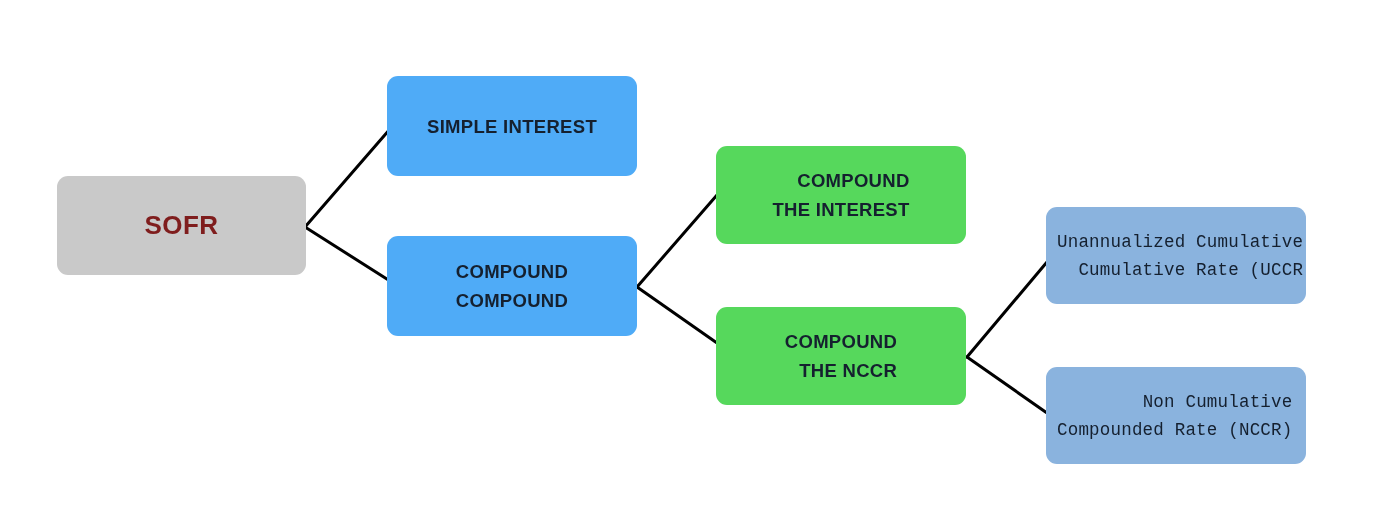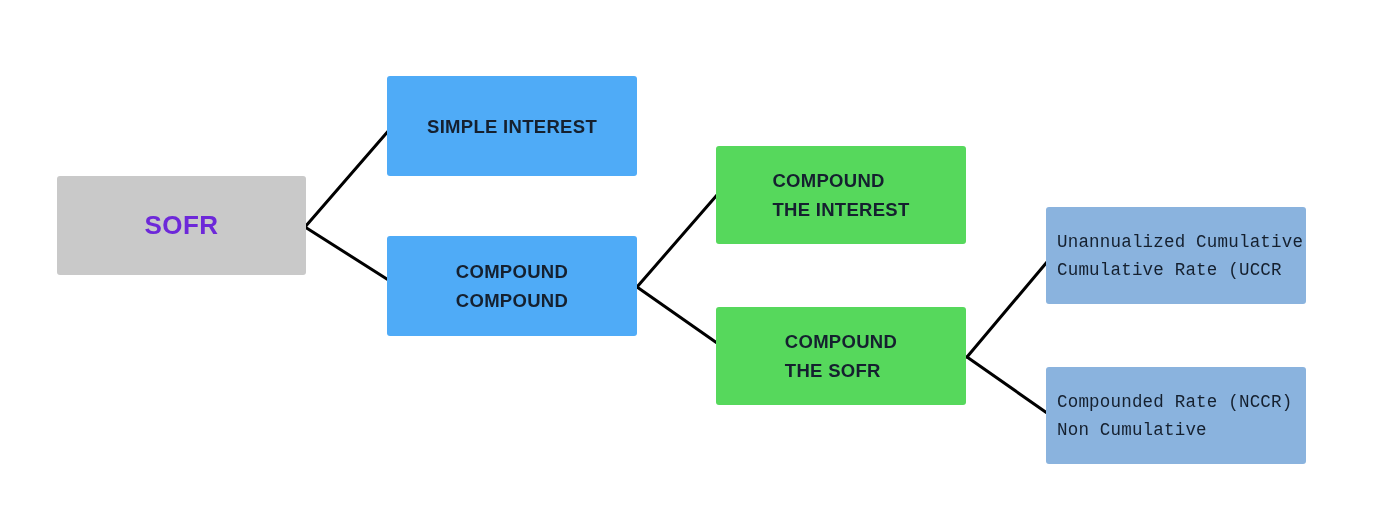--- a/index.html
+++ b/index.html
@@ -18,42 +18,42 @@
   .edges-layer {
     position: absolute;
     left: 0;
     top: 0;
     width: 1395px;
     height: 531px;
     pointer-events: none;
   }
   .node {
     position: absolute;
-    border-radius: 3px;
+    border-radius: 11px;
     display: flex;
     align-items: center;
     justify-content: center;
     color: #15202f;
     box-sizing: border-box;
   }
   .node .node-label {
     display: flex;
     flex-direction: column;
-    text-align: left;
+    text-align: right;
     font-size: 18.5px;
     font-weight: 600;
     line-height: 29px;
     letter-spacing: 0.3px;
   }
   .node.single .node-label {
     text-align: center;
   }
   .node-root {
     background: #c9c9c9;
-    color: #6d28d9;
+    color: #7f1d1d;
   }
   .node-root .node-label {
     font-size: 26px;
     font-weight: 700;
     letter-spacing: 0.5px;
   }
   .node-level1 { background: #4fabf7; }
   .node-level2 { background: #56d85c; }
   .node-level3 {
     background: #8ab3de;
@@ -104,31 +104,31 @@
   <div class="node node-level2" style="left:716px; top:146px; width:250px; height:98px;">
     <div class="node-label">
       <span>COMPOUND</span>
       <span>THE INTEREST</span>
     </div>
   </div>
 
   <div class="node node-level2" style="left:716px; top:307px; width:250px; height:98px;">
     <div class="node-label">
       <span>COMPOUND</span>
-      <span>THE SOFR</span>
+      <span>THE NCCR</span>
     </div>
   </div>
 
   <div class="node node-level3" style="left:1046px; top:207px; width:260px; height:97px;">
     <div class="node-label">
       <span>Unannualized Cumulative</span>
       <span>Cumulative Rate (UCCR</span>
     </div>
   </div>
 
   <div class="node node-level3" style="left:1046px; top:367px; width:260px; height:97px;">
     <div class="node-label">
+      <span>Non Cumulative</span>
       <span>Compounded Rate (NCCR)</span>
-      <span>Non Cumulative</span>
     </div>
   </div>
 
 </div>
 
 </body></html>

